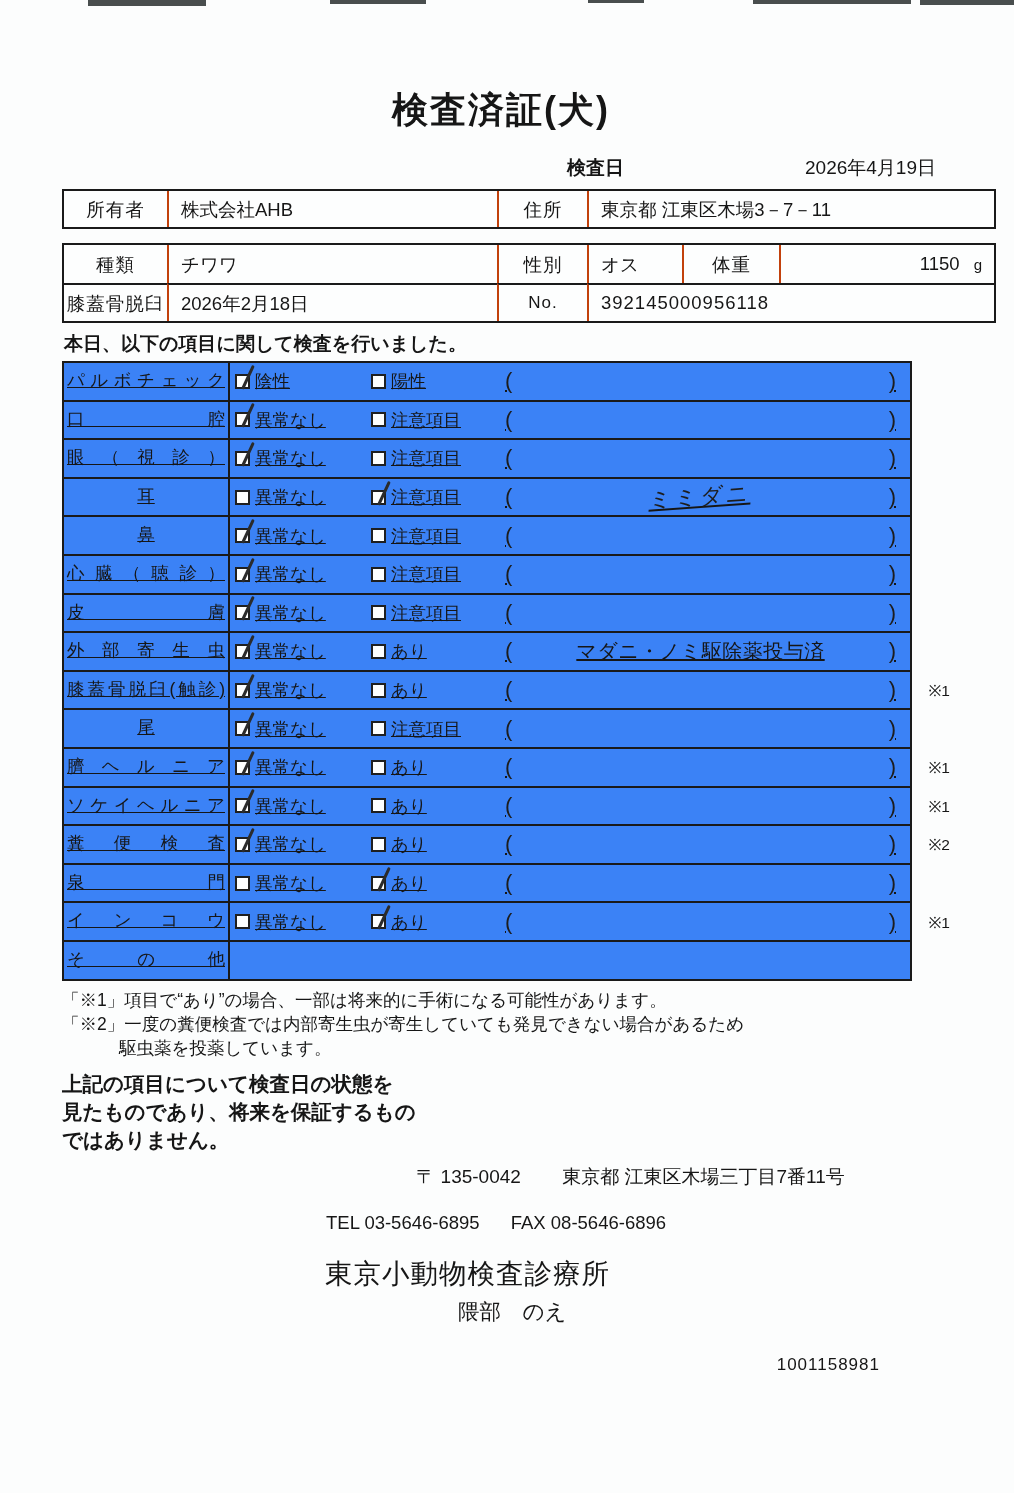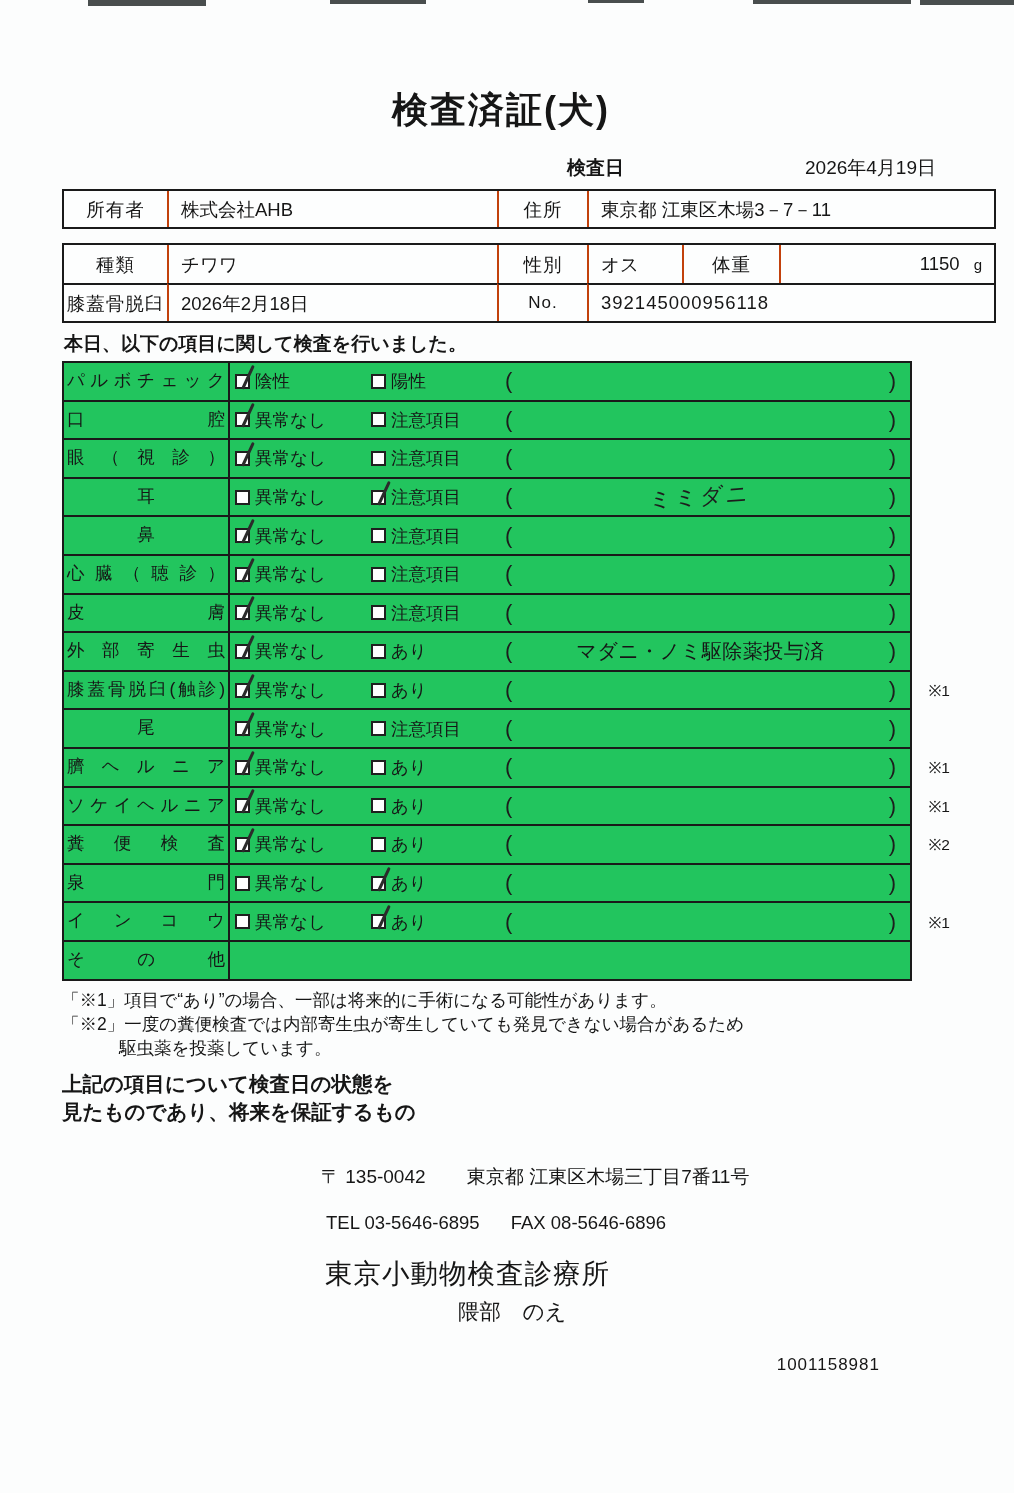--- a/index.html
+++ b/index.html
@@ -25,21 +25,21 @@
   .cell.val{padding-left:12px;}
   .cell.bl{border-left:2px solid #c2410c;}
   .cell.bt{border-top:2px solid #1a1a1a;}
   .owner{margin-top:4px;}
   .animal{margin-top:14px;}
   .wcell{justify-content:flex-end;padding-right:12px;}
   .wunit{font-size:15px;margin-left:14px;}
 
   .intro{margin:8px 0 4px 2px;font-size:19px;font-weight:600;}
 
-  .itable{width:850px;border:2px solid #1a1a1a;box-sizing:border-box;background:#22c55e;}
+  .itable{width:850px;border:2px solid #1a1a1a;box-sizing:border-box;background:#3b82f6;text-decoration:underline;}
   .trow{position:relative;display:flex;height:36.6px;border-top:2px solid #1a1a1a;}
   .trow:first-child{border-top:none;}
   .tlabel{width:166px;box-sizing:border-box;border-right:2px solid #1a1a1a;
     padding:0 3px;font-size:17.5px;line-height:35px;
     text-align:justify;text-align-last:justify;overflow:hidden;white-space:nowrap;}
   .tlabel.single{text-align-last:center;}
   .tbody{flex:1;display:flex;align-items:center;padding-right:14px;}
   .optwrap{display:flex;align-items:center;flex:none;}
   .opt1w{width:136px;margin-left:5px;}
   .opt2w{width:134px;}
@@ -56,21 +56,21 @@
   .tmark{position:absolute;right:-40px;top:50%;transform:translateY(-50%);font-size:15.5px;white-space:nowrap;}
   .trow.blank .optwrap,.trow.blank .paren,.trow.blank .note{visibility:hidden;}
 
   .footnotes{margin-top:7px;font-size:17.5px;line-height:24px;}
   .fn-cont{padding-left:57px;}
 
   .closing{position:relative;margin-top:10px;width:878px;height:86px;}
   .closing .disc{font-size:20.5px;font-weight:600;line-height:28px;}
   .stamp{position:absolute;left:645px;top:28px;font-size:33px;letter-spacing:6px;white-space:nowrap;}
 
-  .addr-line{margin-top:8px;padding-left:259px;font-size:19px;}
+  .addr-line{margin-top:8px;padding-left:259px;font-size:19px;text-align:center;}
   .addr-line .addr{margin-left:36px;}
   .tel-line{margin-top:22px;padding-left:264px;font-size:18.5px;}
   .tel-line .fax{margin-left:26px;}
   .clinic{margin-top:22px;padding-left:263px;font-size:27.5px;letter-spacing:1px;}
   .vet{margin-top:5px;padding-left:396px;font-size:21.5px;}
   .serial{margin-top:29px;width:878px;text-align:right;padding-right:60px;box-sizing:border-box;font-size:17px;letter-spacing:1px;}
 </style>
 </head>
 <body>
 
@@ -455,20 +455,21 @@
   <div class="footnotes">
     <div>「※1」項目で“あり”の場合、一部は将来的に手術になる可能性があります。</div>
     <div>「※2」一度の糞便検査では内部寄生虫が寄生していても発見できない場合があるため</div>
     <div class="fn-cont">駆虫薬を投薬しています。</div>
   </div>
 
   <div class="closing">
     <div class="disc">
       <div>上記の項目について検査日の状態を</div>
       <div>見たものであり、将来を保証するもの</div>
+      <div>ではありません。</div>
     </div>
   </div>
 
   <div class="addr-line">
     <span>〒 135-0042</span>
     <span class="addr">東京都 江東区木場三丁目7番11号</span>
   </div>
 
   <div class="tel-line">
     <span>TEL 03-5646-6895</span>

